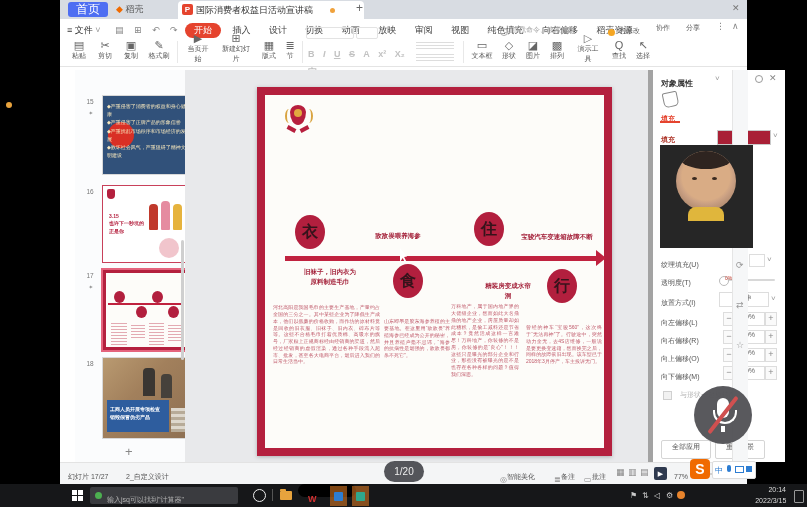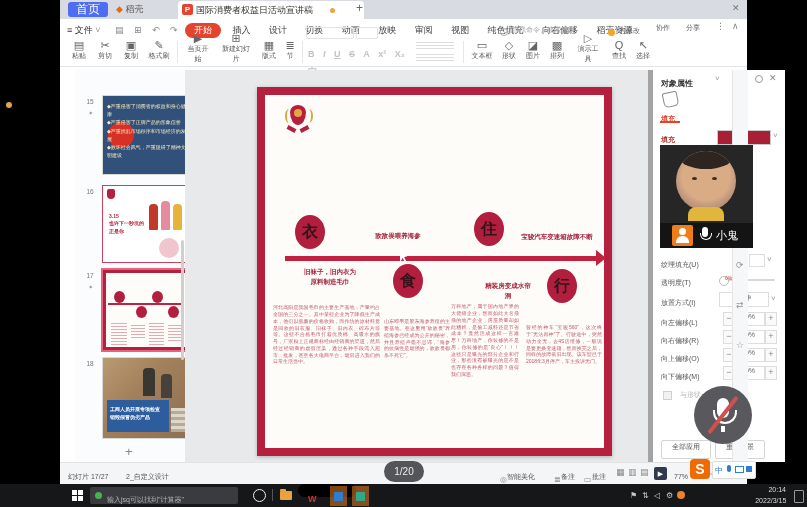--- a/index.html
+++ b/index.html
@@ -463,29 +463,20 @@
   <div class="pill124">1/20</div>
 
   <div class="webcam">
     <div class="abs" style="left:16px;top:6px;width:60px;height:60px;border-radius:50%;
                 background:radial-gradient(circle at 50% 42%, #d9ac85 0 52%, #caa083 60%, #8c6b52 100%);overflow:hidden;">
       <div class="abs" style="left:4px;top:-4px;width:52px;height:22px;border-radius:50%;background:#2e2420;"></div>
       <div class="abs" style="left:16px;top:26px;width:5px;height:3px;border-radius:50%;background:#3a2a20;"></div>
       <div class="abs" style="left:36px;top:26px;width:5px;height:3px;border-radius:50%;background:#3a2a20;"></div>
     </div>
     <div class="abs" style="left:28px;top:62px;width:36px;height:14px;border-radius:8px 8px 0 0;background:#e0b63c;"></div>
-    <div class="abs" style="left:0;top:78px;width:93px;height:25px;background:#141414;">
-      <div class="abs" style="left:12px;top:2px;width:21px;height:21px;background:#ef7d1a;border-radius:2px;">
-        <div class="abs" style="left:7px;top:3px;width:7px;height:7px;border-radius:50%;background:#fff;"></div>
-        <div class="abs" style="left:4px;top:11px;width:13px;height:7px;border-radius:6px 6px 0 0;background:#fff;"></div>
-      </div>
-      <div class="abs" style="left:42px;top:4px;width:6px;height:10px;border-radius:3px;background:#fff;"></div>
-      <div class="abs" style="left:40px;top:10px;width:10px;height:6px;border:1px solid #fff;border-top:none;border-radius:0 0 6px 6px;"></div>
-      <span class="abs" style="left:56px;top:5px;color:#fff;font-size:11px;">小鬼</span>
-    </div>
   </div>
 
   <div class="mutebtn">
     <div class="abs" style="left:23px;top:12px;width:12px;height:20px;border-radius:6px;background:#fff;"></div>
     <div class="abs" style="left:19px;top:24px;width:20px;height:12px;border:2px solid #fff;border-top:none;border-radius:0 0 12px 12px;"></div>
     <div class="abs" style="left:27px;top:40px;width:4px;height:6px;background:#fff;"></div>
     <div class="abs" style="left:27px;top:6px;width:4px;height:46px;background:#d05050;border-radius:2px;transform:rotate(38deg);"></div>
   </div>
 
   <div class="sogou">

